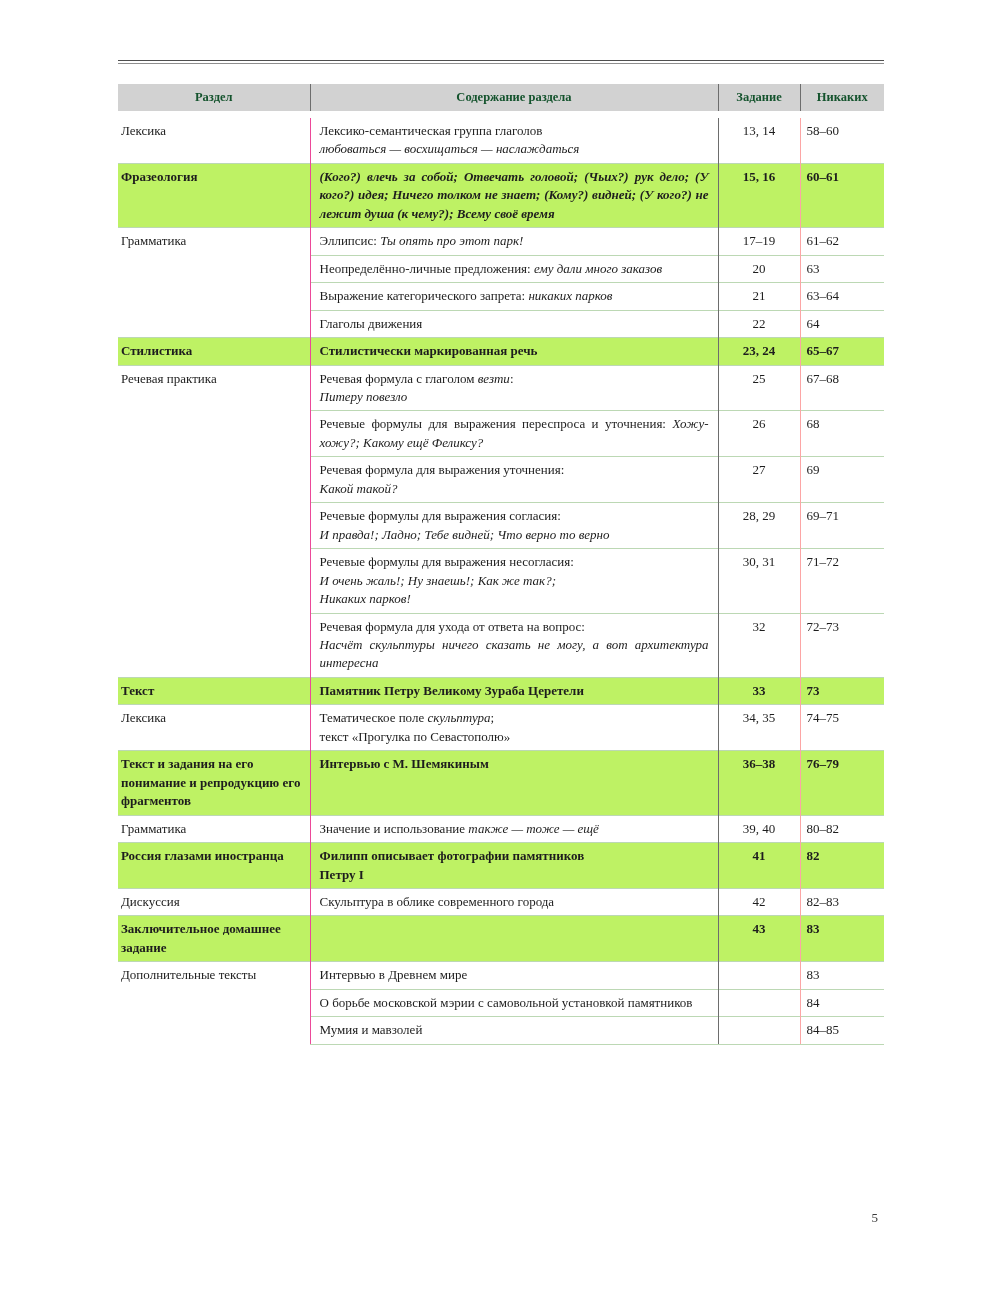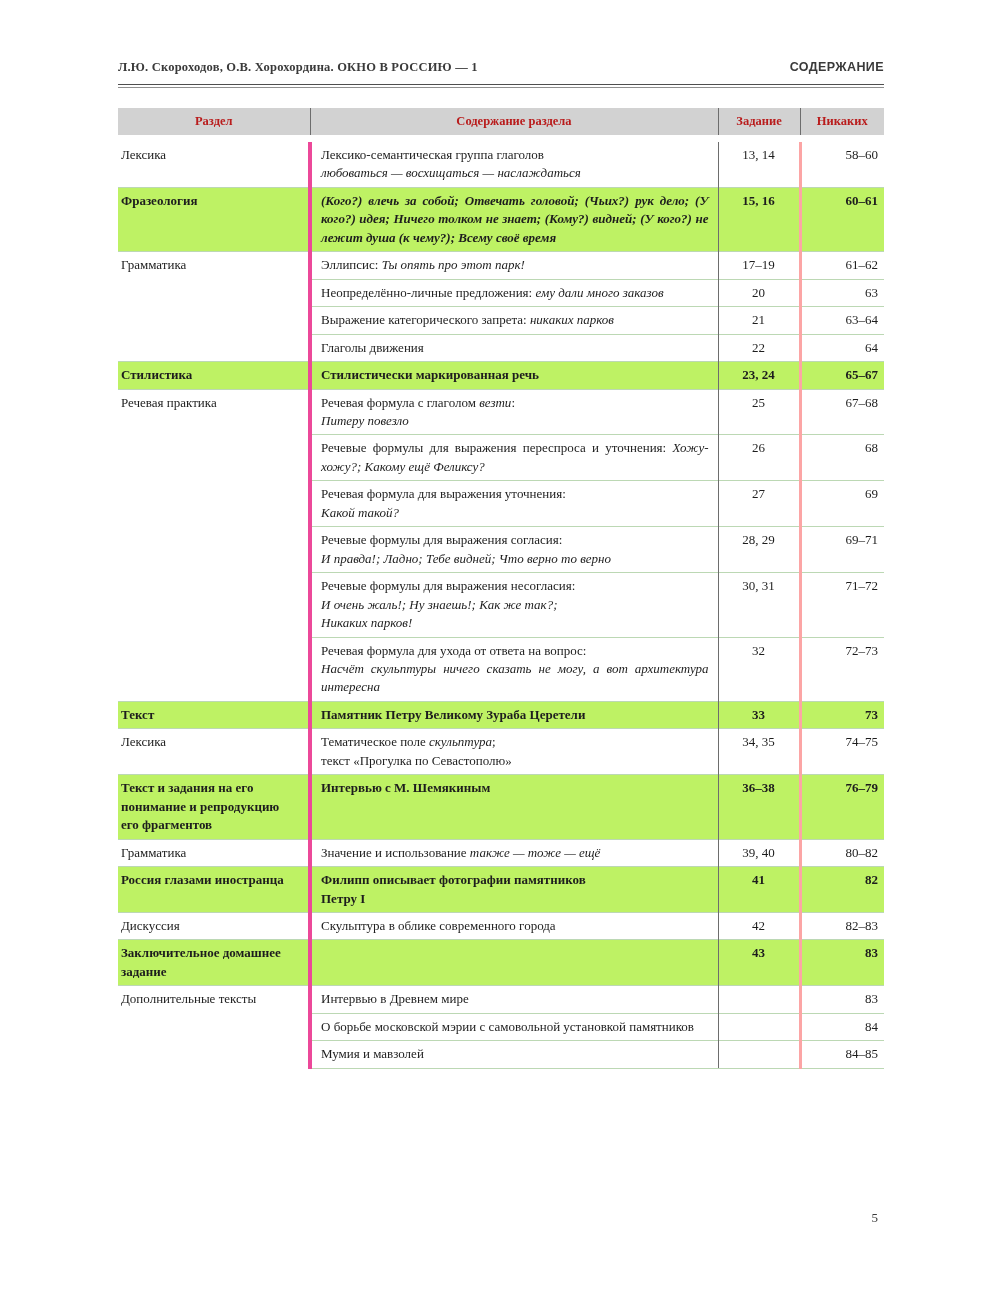--- a/index.html
+++ b/index.html
@@ -20,59 +20,55 @@
   .head-left  { font-size:12.5px; font-weight:bold; color:#3a3a3a; letter-spacing:0.2px; }
   .head-right { font-size:12.5px; font-weight:bold; color:#3a3a3a;
                 font-family:"Liberation Sans", sans-serif; letter-spacing:0.4px; }
 
   .rule { height:2px; border-top:1px solid #4f4f4f; border-bottom:1px solid #8f8f8f; margin-bottom:20px; }
 
   table.toc { border-collapse:collapse; width:766px; font-size:13px; table-layout:fixed; }
 
   th {
     background:#d2d2d2;
-    font-weight:bold; font-size:12.5px; color:#b91c1c;
+    font-weight:bold; font-size:12.5px; color:#14532d;
     padding:6px 14px;
     border-bottom:7px solid #ffffff;
     text-align:center;
     margin-top:16px;
   }
   th.vline { border-left:1px solid #6d6d6d; }
 
   td {
     vertical-align:top;
     padding:4px 6px;
     border-top:1px solid #bcd8b4;
     line-height:1.42;
   }
   tbody tr:first-child > td { border-top:none; }
   tbody tr:last-child  > td { border-bottom:1px solid #bcd8b4; }
 
   td.col-section { padding-left:3px; padding-right:8px; }
-  td.col-content { text-align:justify; padding-left:9px; padding-right:9px; border-left:4px solid #ec4899; }
+  td.col-content { text-align:justify; padding-left:9px; padding-right:9px; border-left:1px solid #ec4899; }
   td.col-task    { text-align:center; border-left:1px solid #6d6d6d; }
-  td.col-page    { text-align:right; border-left:3px solid #fca5a5;font-family:Liberation Serif, serif; }
+  td.col-page    { text-align:left; border-left:1px solid #fca5a5;font-family:Liberation Serif, serif; }
 
   tr.hl > td { background:#bef264; font-weight:bold; }
   .it { font-style:italic; }
 
   .pageno {
     position:absolute; right:122px; top:1210px;
     font-size:13px; color:#3a3a3a;
   }
 </style>
 </head>
 <body>
 
 <div class="sheet">
 
-  <div class="pagehead">
-    <span class="head-left">Л.Ю. Скороходов, О.В. Хорохордина. ОКНО В РОССИЮ — 1</span>
-    <span class="head-right">СОДЕРЖАНИЕ</span>
-  </div>
 
   <div class="rule"></div>
 
   <table class="toc">
     <colgroup>
       <col style="width:192px">
       <col style="width:408px">
       <col style="width:82px">
       <col style="width:84px">
     </colgroup>

